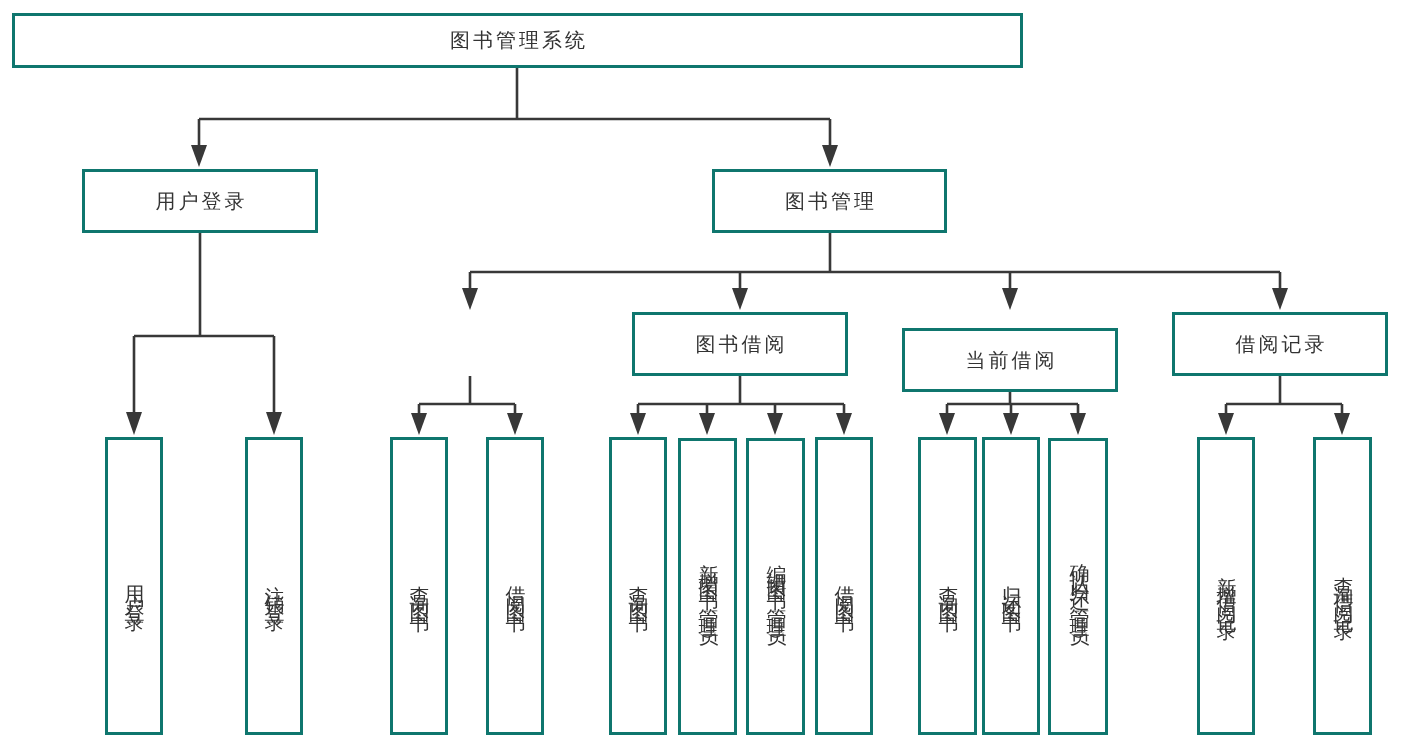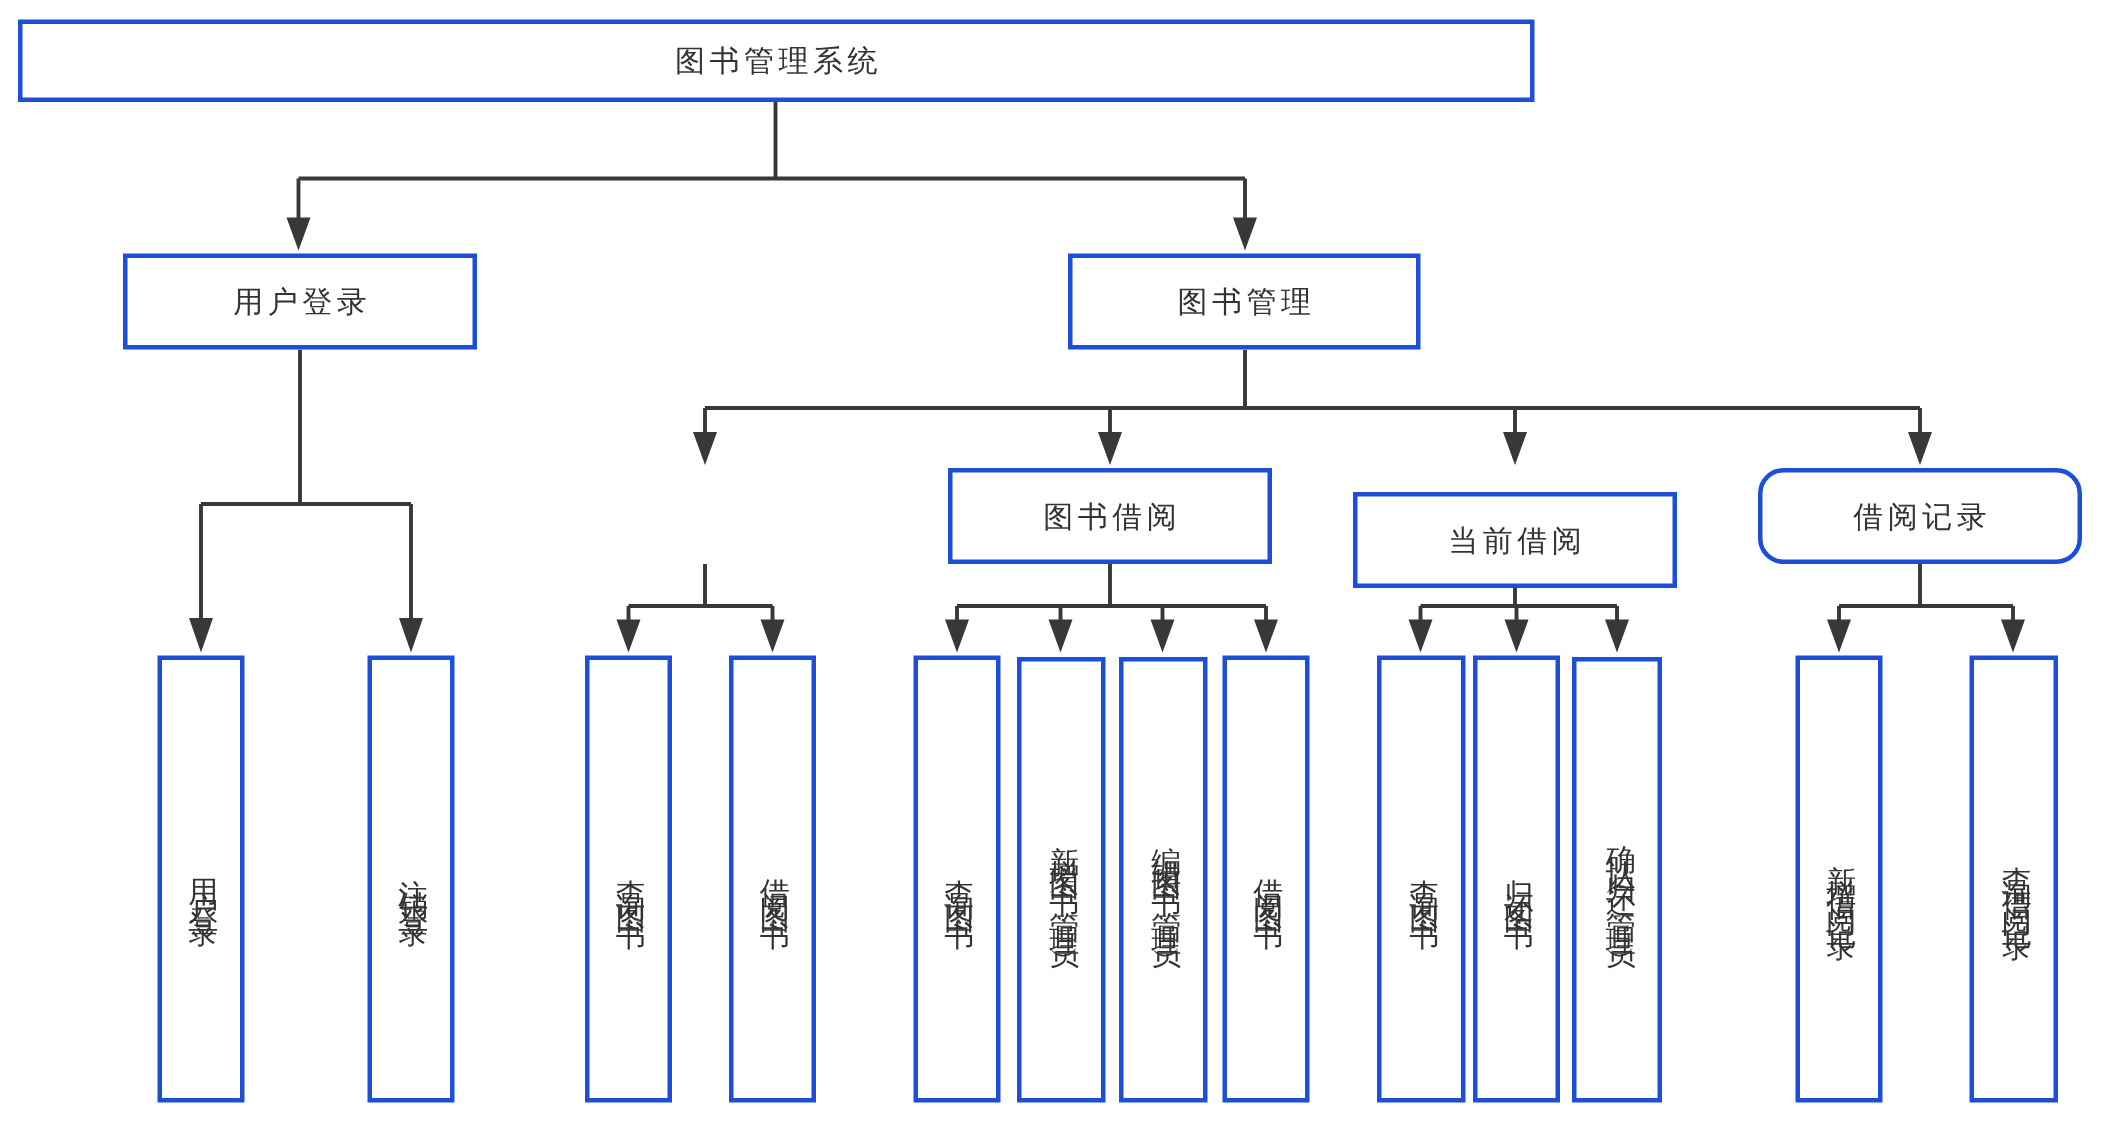--- a/index.html
+++ b/index.html
@@ -26,21 +26,21 @@
     stroke: #383838;
     stroke-width: 2.6;
   }
   .wires polygon {
     fill: #383838;
     stroke: none;
   }
   .box {
     position: absolute;
     box-sizing: border-box;
-    border: 3px solid #1d4ed8;
+    border: 3px solid #0f766e;
     background: #ffffff;
     color: #333333;
     font-size: 20px;
   }
   .box.h {
     display: flex;
     align-items: center;
     justify-content: center;
     letter-spacing: 3px;
     text-indent: 3px;
@@ -130,21 +130,21 @@
     <polygon points="1334,413 1350,413 1342,435"></polygon>
   </svg>
 
   <div class="box h" style="left:12px; top:13px; width:1011px; height:55px;">图书管理系统</div>
 
   <div class="box h" style="left:82px; top:169px; width:236px; height:64px;">用户登录</div>
   <div class="box h" style="left:712px; top:169px; width:235px; height:64px;">图书管理</div>
 
   <div class="box h" style="left:632px; top:312px; width:216px; height:64px;">图书借阅</div>
   <div class="box h" style="left:902px; top:328px; width:216px; height:64px;">当前借阅</div>
-  <div class="box h" style="left:1172px; top:312px; width:216px; height:64px;border-radius:17px;">借阅记录</div>
+  <div class="box h" style="left:1172px; top:312px; width:216px; height:64px;">借阅记录</div>
 
   <div class="box v" style="left:105px; top:437px; width:58px; height:298px;">用户登录</div>
   <div class="box v" style="left:245px; top:437px; width:58px; height:298px;">注销登录</div>
 
   <div class="box v" style="left:390px; top:437px; width:58px; height:298px;">查询图书</div>
   <div class="box v" style="left:486px; top:437px; width:58px; height:298px;">借阅图书</div>
 
   <div class="box v" style="left:609px; top:437px; width:58px; height:298px;">查询图书</div>
   <div class="box v" style="left:678px; top:438px; width:59px; height:297px;">新增图书（管理员）</div>
   <div class="box v" style="left:746px; top:438px; width:59px; height:297px;">编辑图书（管理员）</div>

